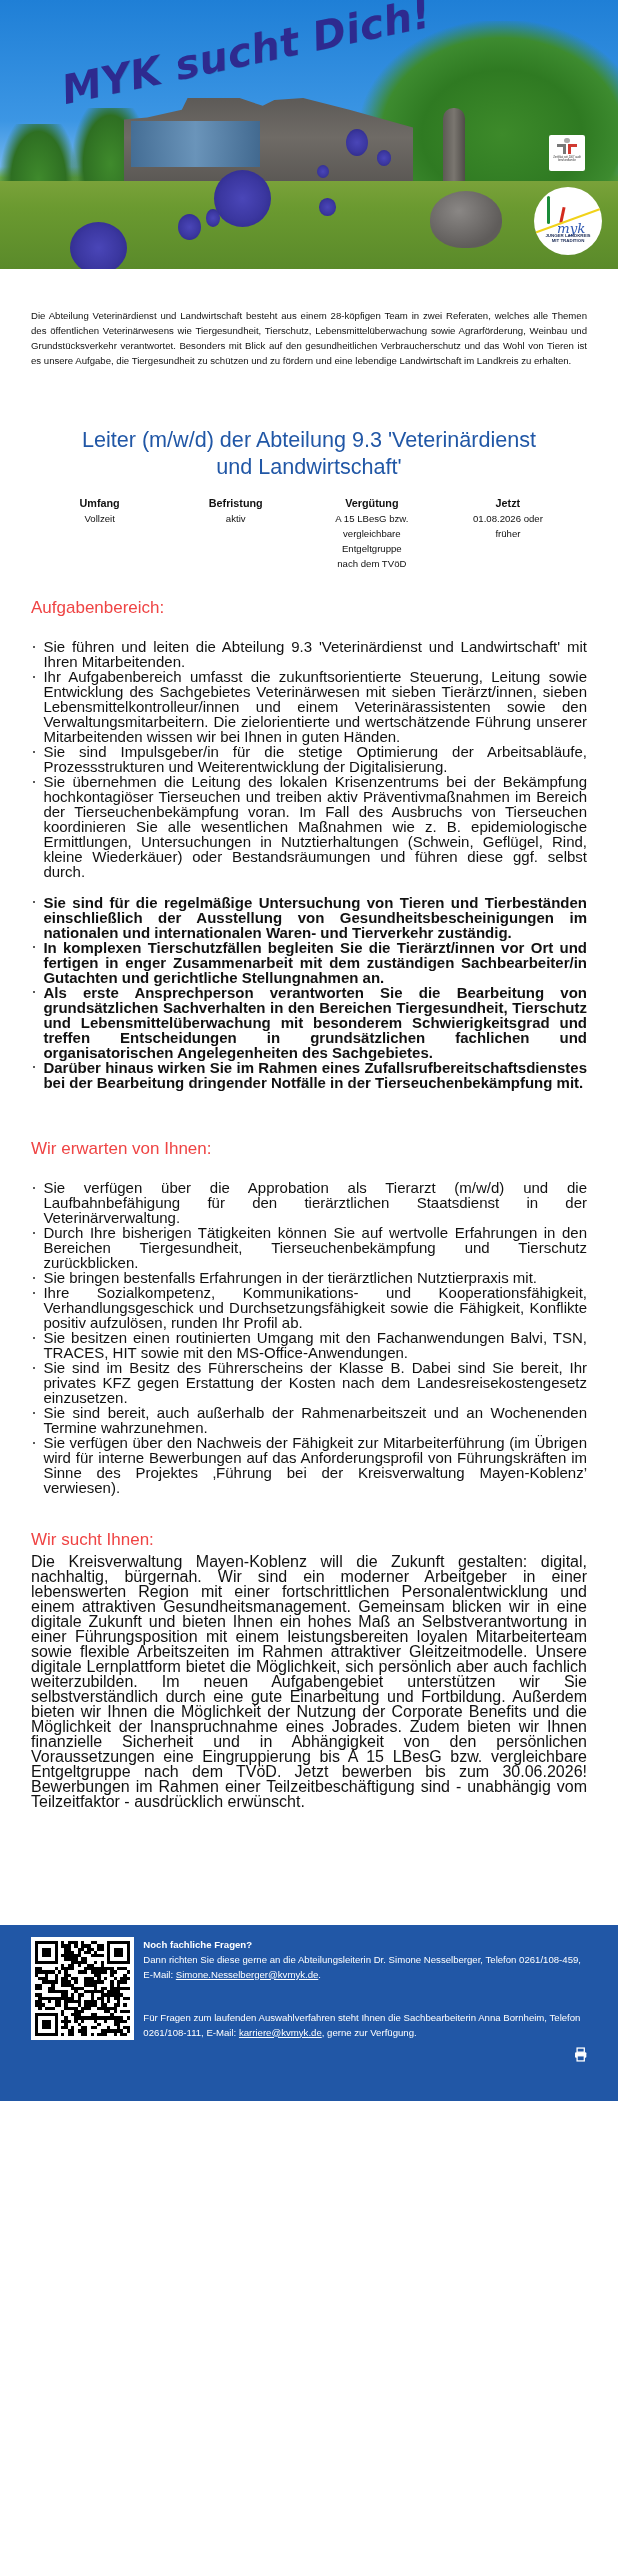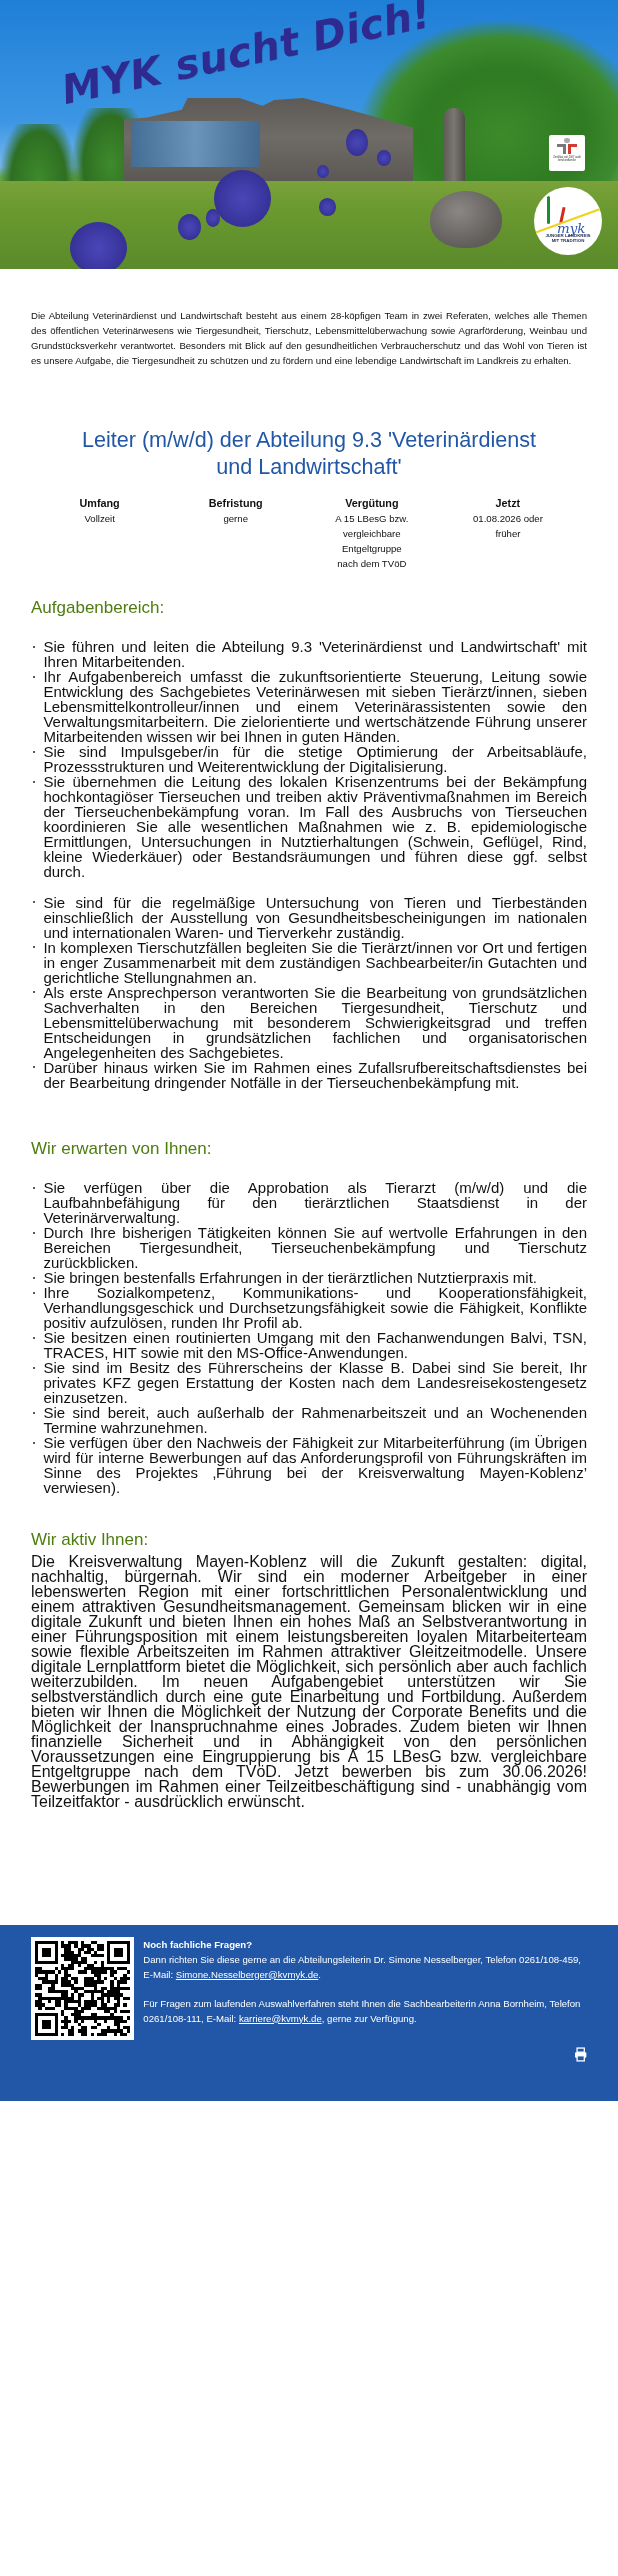--- a/index.html
+++ b/index.html
@@ -89,47 +89,47 @@
     .intro {
       margin-top: 39px; font-size: 9.6px; line-height: 15px; text-align: justify; color: #111;
     }
     .job-title {
       margin-top: 58px; text-align: center; color: #2157a6; font-weight: normal;
       font-size: 21.6px; line-height: 27px; padding: 0 41px;
     }
     .facts { display: flex; justify-content: space-between; margin-top: 15.5px; padding: 0 31px 0 20.6px; gap: 40px; }
     .fact { width: 118px; text-align: center; font-size: 9.6px; line-height: 15px; }
     .fact-label { font-weight: bold; font-size: 10.8px; line-height: 15.5px; }
-    .section-heading { color: #4d7c0f; font-size: 17px; font-weight: normal; line-height: 20.6px; }
+    .section-heading { color: #ef4444; font-size: 17px; font-weight: normal; line-height: 20.6px; }
     .sec-tasks { margin-top: 27px; }
     ul.bullets { list-style: none; margin-top: 20.6px; }
     ul.bullets li {
       position: relative; padding-left: 12.4px; font-size: 15px; line-height: 15px; text-align: justify;
     }
     ul.bullets li:before {
       content: ""; position: absolute; left: 1.5px; top: 6.7px; width: 2.1px; height: 2.1px; border-radius: 50%; background: #222;
     }
-    ul.bullets.group2 { margin-top: 15.5px; }
+    ul.bullets.group2 { margin-top: 15.5px; font-weight: bold; }
     .sec-expect { margin-top: 49px; }
     .sec-offer { margin-top: 35px; }
     .offer-text { margin-top: 4px; font-size: 16px; line-height: 15px; text-align: justify; }
 
     
     .contact-box {
       margin-top: 116px; width: 618px; height: 176px; background: #2157a6; color: #fff; position: relative;
       padding: 11.3px 31px 0 31px; display: flex;
     }
     .qr {
       width: 103px; height: 103px; background: #fff; padding: 4.1px; flex: none;
     }
     .qr svg { width: 95px; height: 95px; display: block; }
     .contact-text { margin-left: 9.3px; font-size: 9.6px; line-height: 15px; width: 443px; }
     .contact-text .ct-title { font-weight: bold; }
     .contact-text a { color: #fff; text-decoration: underline; }
-    .contact-text p + p { margin-top: 14px; }
+    .contact-text p + p { margin-top: 28px; }
     .print-btn { position: absolute; right: 31px; top: 122px; width: 13.4px; height: 15.5px; cursor: pointer; }
   </style>
 </head>
 <body>
 
 <header class="banner">
   <div class="tree-right"></div>
   <div class="tree-left"></div>
   <div class="tree-mid"></div>
   <div class="sky-cloud"></div>
@@ -175,21 +175,21 @@
 
   <h1 class="job-title">Leiter (m/w/d) der Abteilung 9.3 'Veterinärdienst und Landwirtschaft'</h1>
 
   <div class="facts">
     <div class="fact">
       <div class="fact-label">Umfang</div>
       <div class="fact-value">Vollzeit</div>
     </div>
     <div class="fact">
       <div class="fact-label">Befristung</div>
-      <div class="fact-value">gerne</div>
+      <div class="fact-value">aktiv</div>
     </div>
     <div class="fact">
       <div class="fact-label">Vergütung</div>
       <div class="fact-value" style="padding:0 7.2px;">A 15 LBesG bzw. vergleichbare Entgeltgruppe nach dem TVöD</div>
     </div>
     <div class="fact">
       <div class="fact-label">Jetzt</div>
       <div class="fact-value">01.08.2026 oder früher</div>
     </div>
   </div>
@@ -213,21 +213,21 @@
     <li>Sie verfügen über die Approbation als Tierarzt (m/w/d) und die Laufbahnbefähigung für den tierärztlichen Staatsdienst in der Veterinärverwaltung.</li>
     <li>Durch Ihre bisherigen Tätigkeiten können Sie auf wertvolle Erfahrungen in den Bereichen Tiergesundheit, Tierseuchenbekämpfung und Tierschutz zurückblicken.</li>
     <li>Sie bringen bestenfalls Erfahrungen in der tierärztlichen Nutztierpraxis mit.</li>
     <li>Ihre Sozialkompetenz, Kommunikations- und Kooperationsfähigkeit, Verhandlungsgeschick und Durchsetzungsfähigkeit sowie die Fähigkeit, Konflikte positiv aufzulösen, runden Ihr Profil ab.</li>
     <li>Sie besitzen einen routinierten Umgang mit den Fachanwendungen Balvi, TSN, TRACES, HIT sowie mit den MS-Office-Anwendungen.</li>
     <li>Sie sind im Besitz des Führerscheins der Klasse B. Dabei sind Sie bereit, Ihr privates KFZ gegen Erstattung der Kosten nach dem Landesreisekostengesetz einzusetzen.</li>
     <li>Sie sind bereit, auch außerhalb der Rahmenarbeitszeit und an Wochenenden Termine wahrzunehmen.</li>
     <li>Sie verfügen über den Nachweis der Fähigkeit zur Mitarbeiterführung (im Übrigen wird für interne Bewerbungen auf das Anforderungsprofil von Führungskräften im Sinne des Projektes ‚Führung bei der Kreisverwaltung Mayen-Koblenz’ verwiesen).</li>
   </ul>
 
-  <h2 class="section-heading sec-offer">Wir aktiv Ihnen:</h2>
+  <h2 class="section-heading sec-offer">Wir sucht Ihnen:</h2>
   <p class="offer-text">Die Kreisverwaltung Mayen-Koblenz will die Zukunft gestalten: digital, nachhaltig, bürgernah. Wir sind ein moderner Arbeitgeber in einer lebenswerten Region mit einer fortschrittlichen Personalentwicklung und einem attraktiven Gesundheitsmanagement. Gemeinsam blicken wir in eine digitale Zukunft und bieten Ihnen ein hohes Maß an Selbstverantwortung in einer Führungsposition mit einem leistungsbereiten loyalen Mitarbeiterteam sowie flexible Arbeitszeiten im Rahmen attraktiver Gleitzeitmodelle. Unsere digitale Lernplattform bietet die Möglichkeit, sich persönlich aber auch fachlich weiterzubilden. Im neuen Aufgabengebiet unterstützen wir Sie selbstverständlich durch eine gute Einarbeitung und Fortbildung. Außerdem bieten wir Ihnen die Möglichkeit der Nutzung der Corporate Benefits und die Möglichkeit der Inanspruchnahme eines Jobrades. Zudem bieten wir Ihnen finanzielle Sicherheit und in Abhängigkeit von den persönlichen Voraussetzungen eine Eingruppierung bis A 15 LBesG bzw. vergleichbare Entgeltgruppe nach dem TVöD. Jetzt bewerben bis zum 30.06.2026! Bewerbungen im Rahmen einer Teilzeitbeschäftigung sind - unabhängig vom Teilzeitfaktor - ausdrücklich erwünscht.</p>
 </main>
 
 <section class="contact-box">
   <div class="qr">
     <svg id="qr-svg" viewBox="0 0 29 29" shape-rendering="crispEdges">
         <rect x="0" y="0" width="7" height="7" fill="#000"></rect>
         <rect x="1" y="1" width="5" height="5" fill="#fff"></rect>
         <rect x="2" y="2" width="3" height="3" fill="#000"></rect>
         <rect x="22" y="0" width="7" height="7" fill="#000"></rect>

